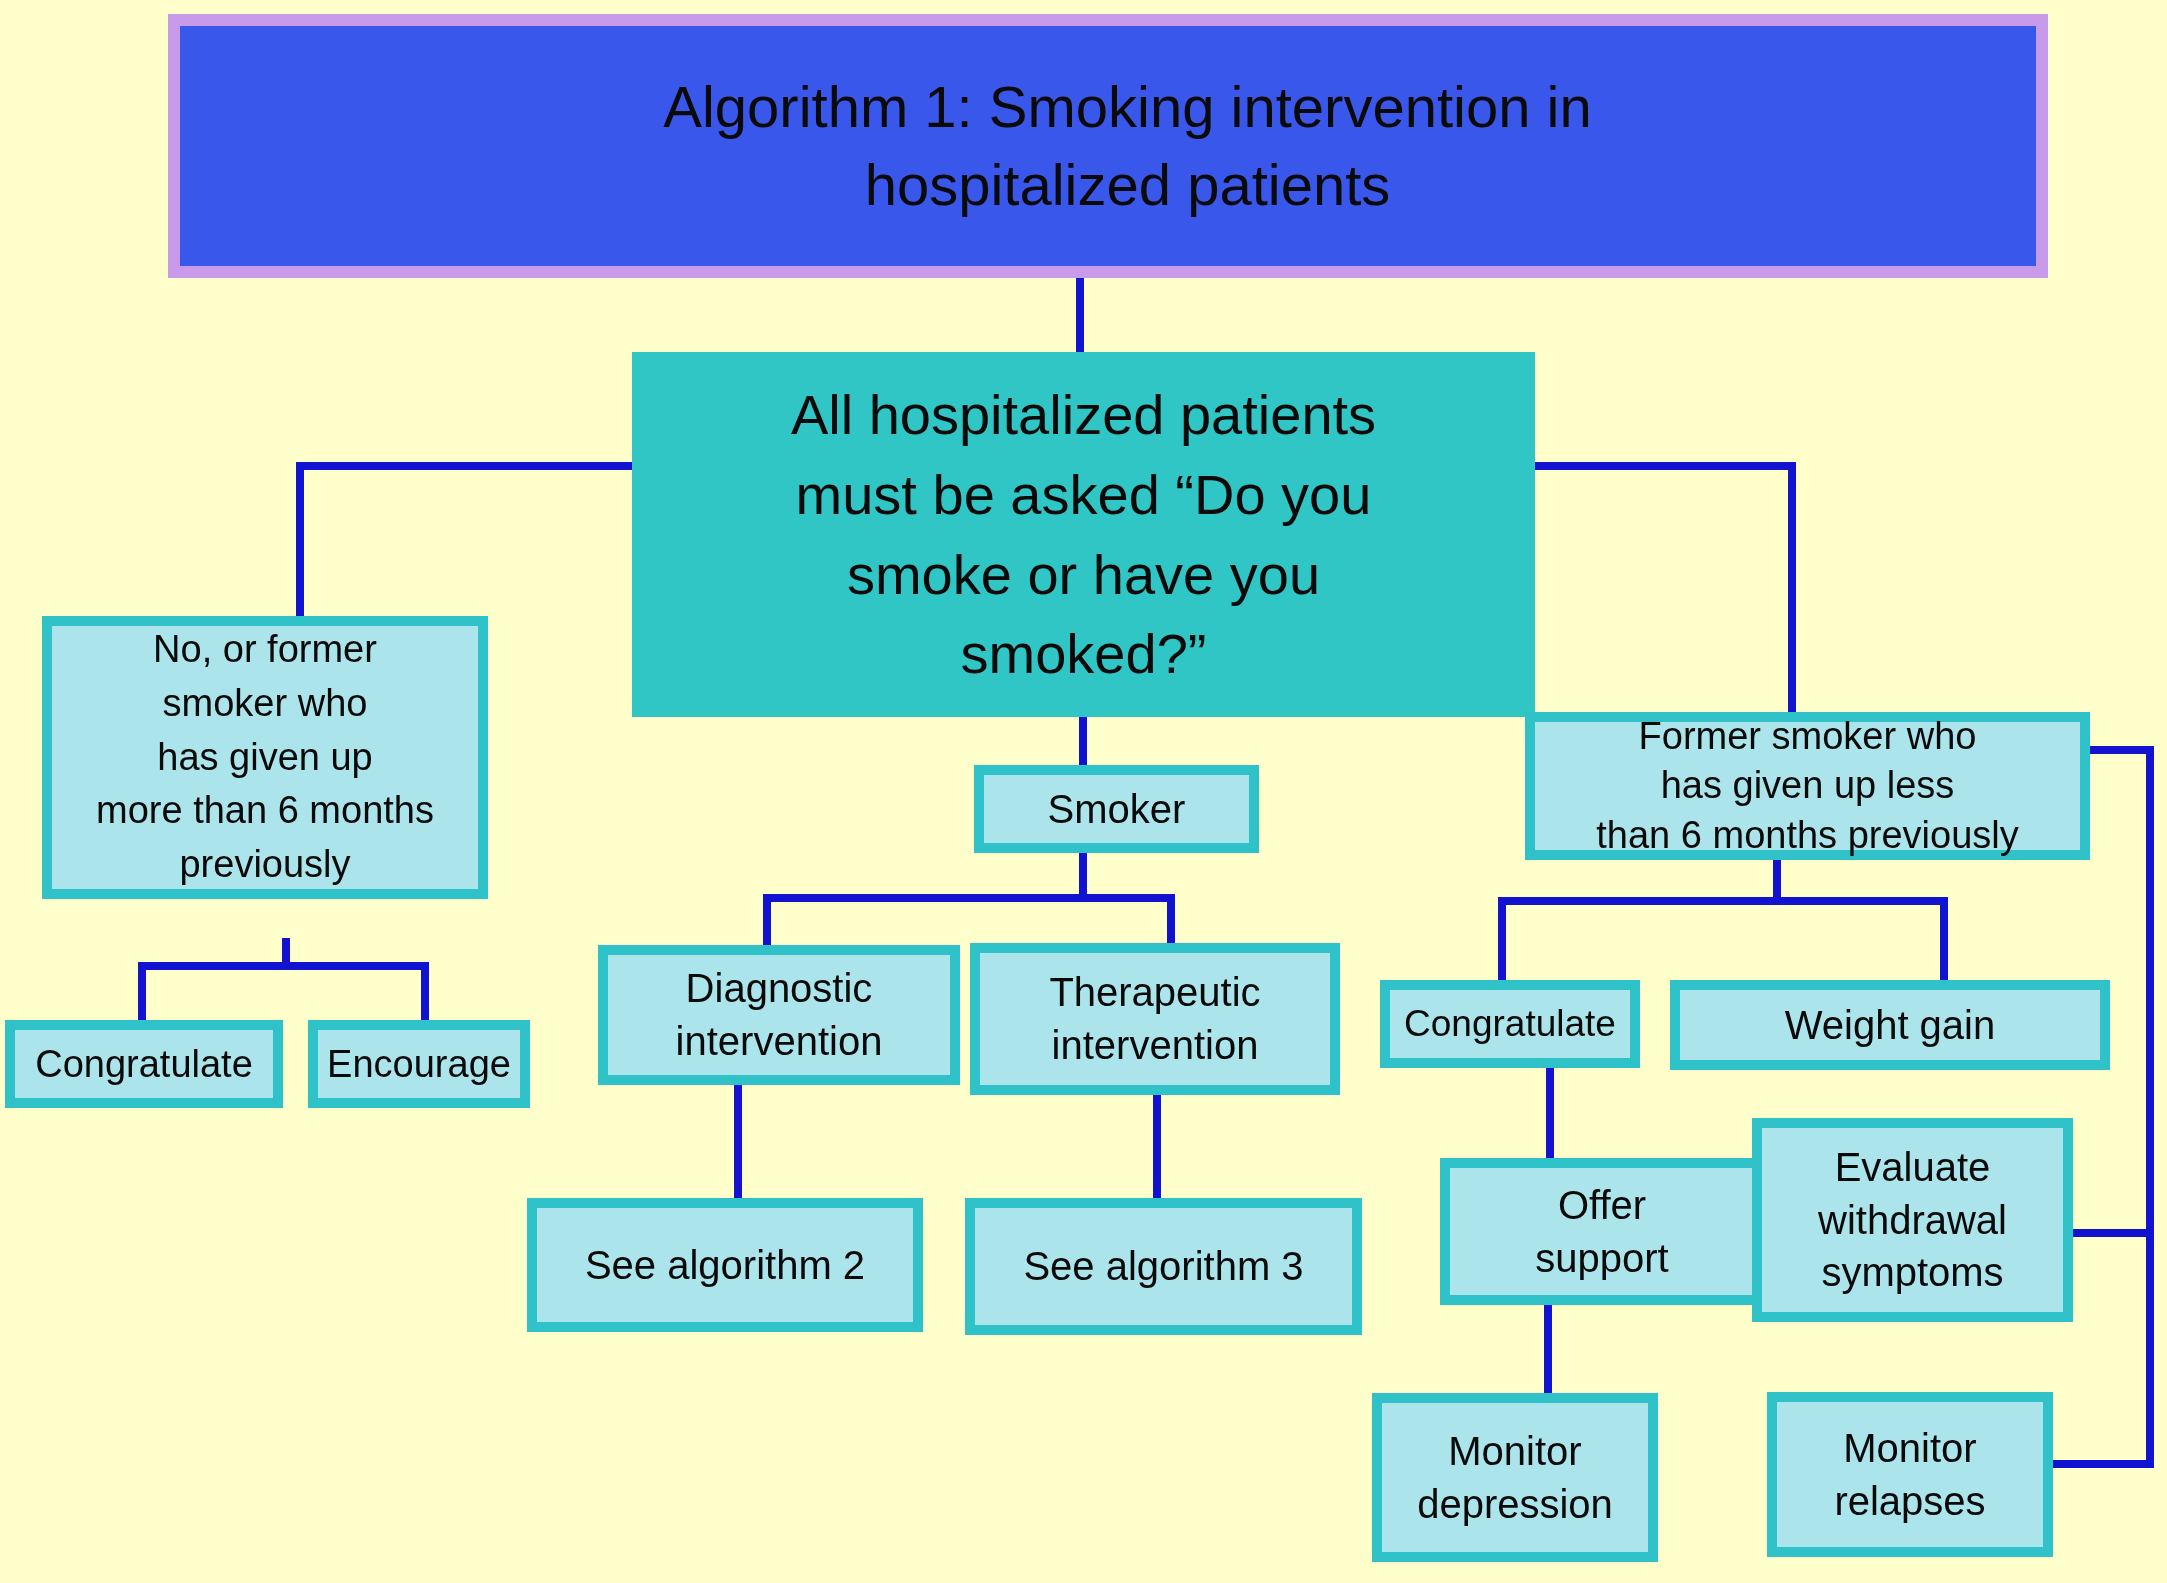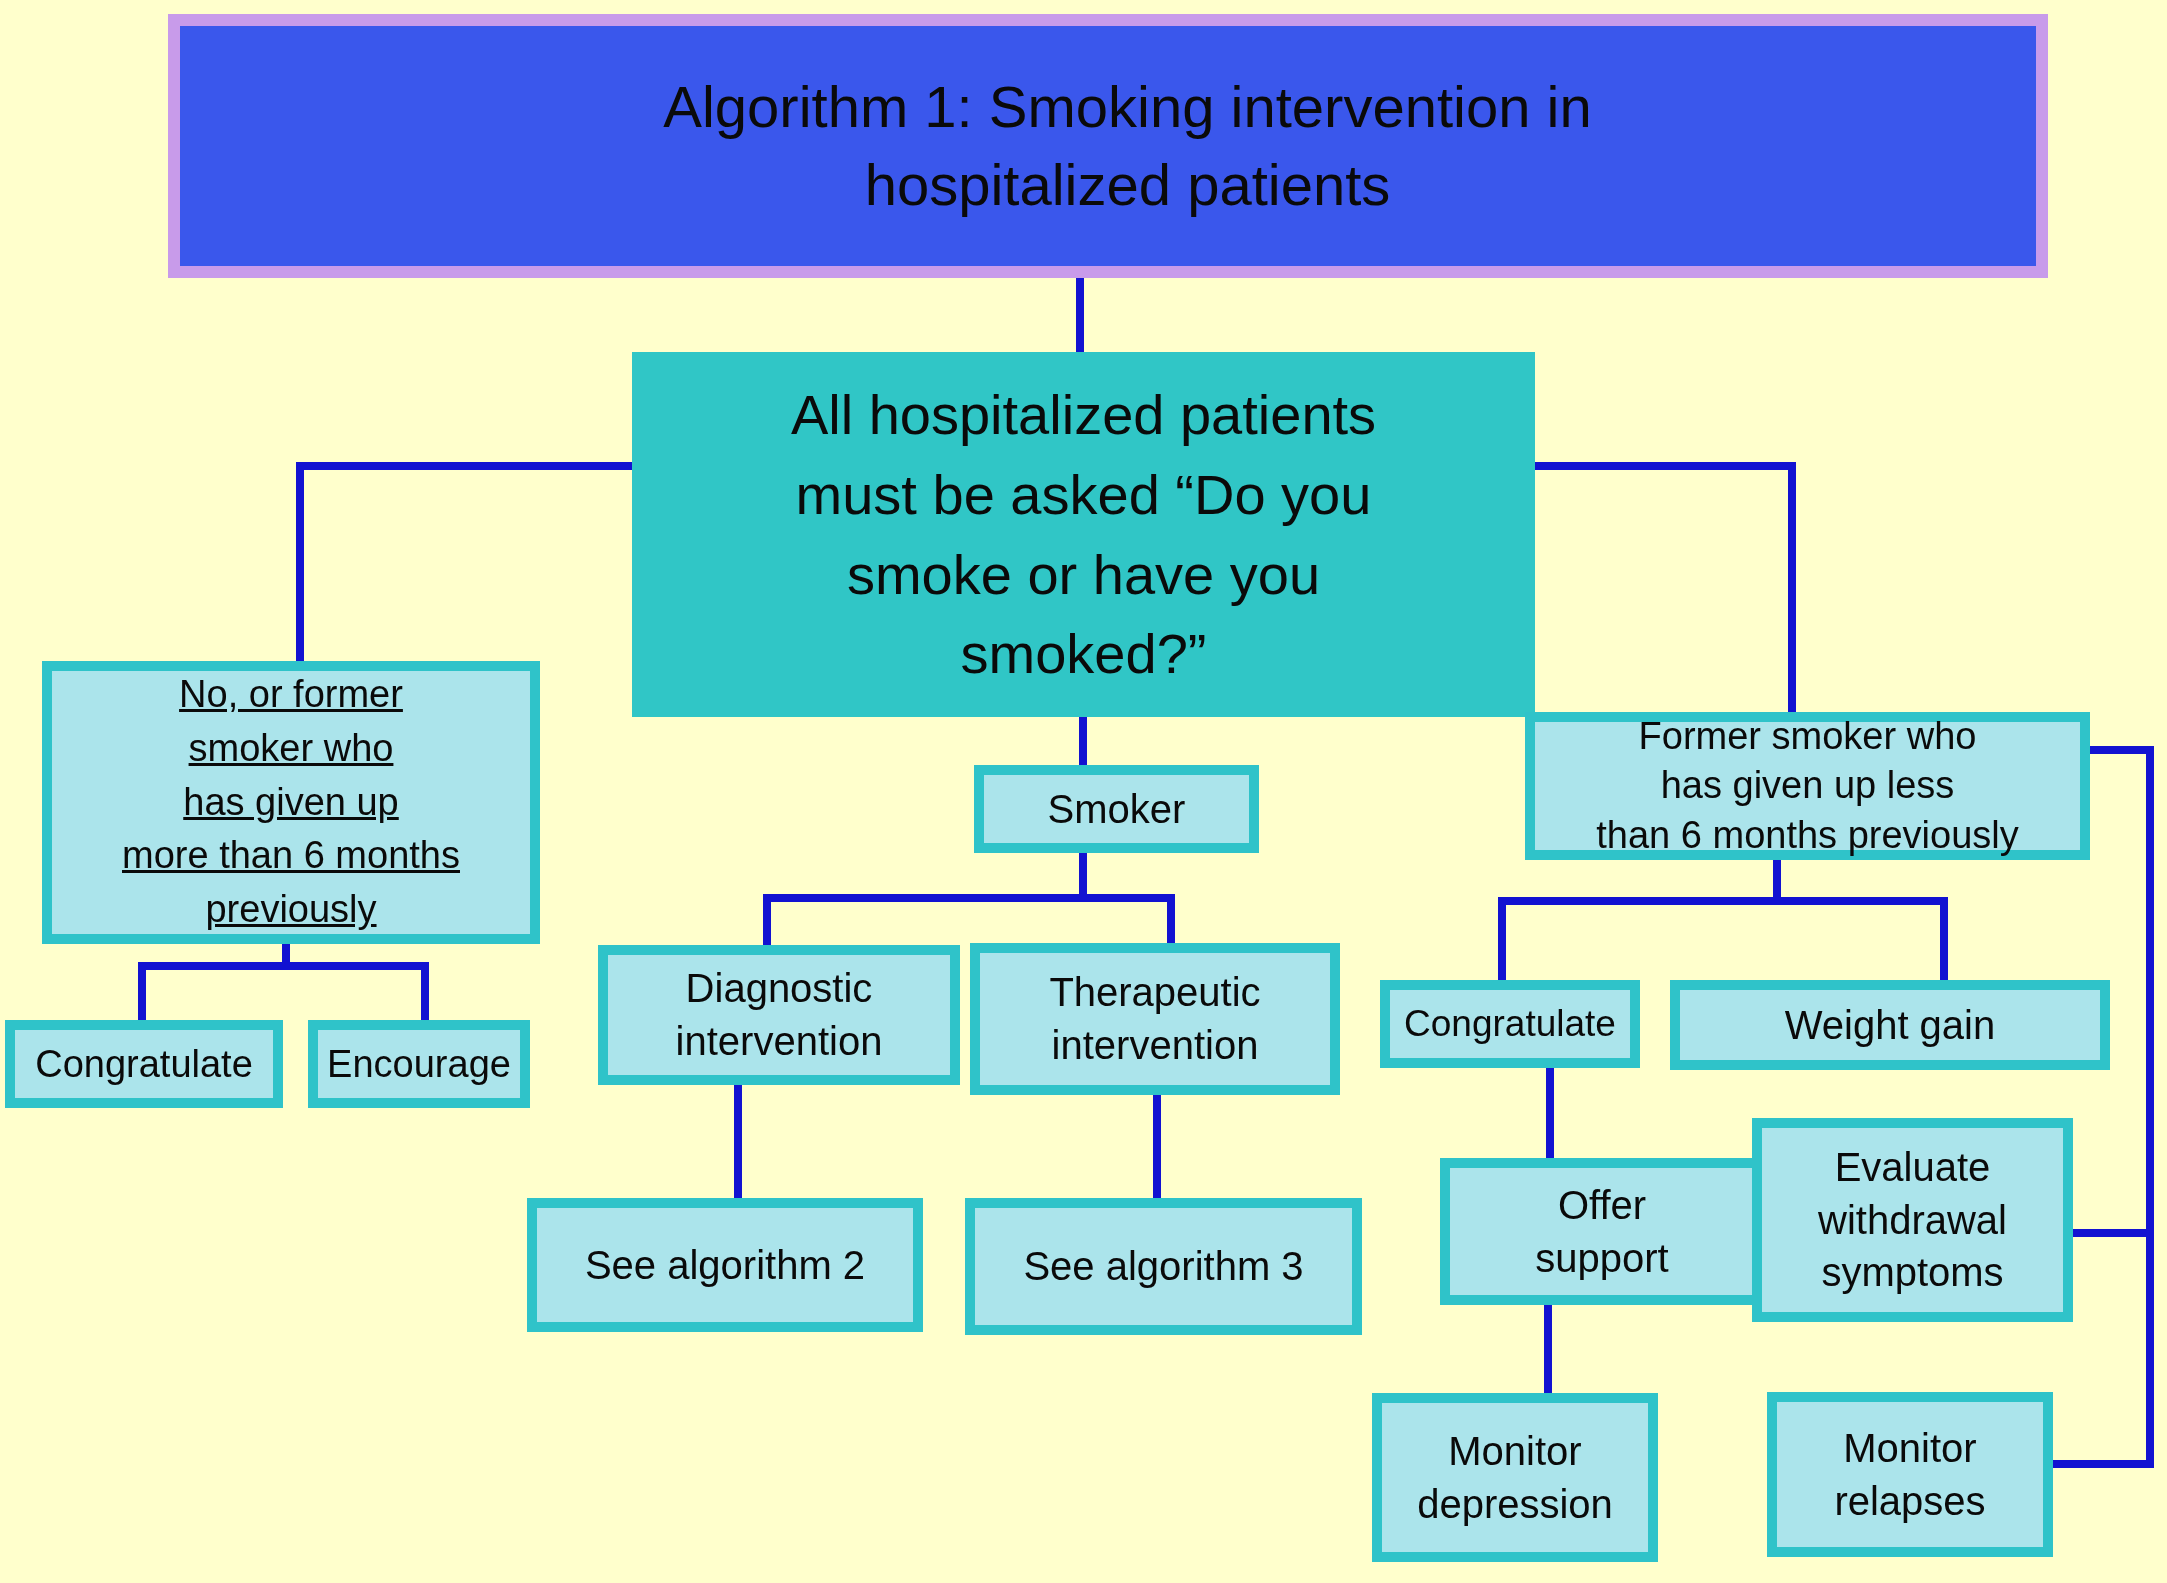--- a/index.html
+++ b/index.html
@@ -92,21 +92,21 @@
   <div class="line" style="left:2051px; top:1460px; width:100px; height:8px;"></div>
 
   <div class="node title" style="left:168px; top:14px; width:1880px; height:264px;">Algorithm 1: Smoking intervention in
 hospitalized patients</div>
 
   <div class="node question" style="left:632px; top:352px; width:903px; height:365px;">All hospitalized patients
 must be asked “Do you
 smoke or have you
 smoked?”</div>
 
-  <div class="node small-multi" style="left:42px; top:661px; width:498px; height:283px;text-decoration:underline;">No, or former
+  <div class="node small-multi" style="left:42px; top:616px; width:446px; height:283px;">No, or former
 smoker who
 has given up
 more than 6 months
 previously</div>
 
   <div class="node" style="left:5px; top:1020px; width:278px; height:88px; font-size:38px;">Congratulate</div>
 
   <div class="node" style="left:308px; top:1020px; width:222px; height:88px; font-size:38px;">Encourage</div>
 
   <div class="node" style="left:942px; top:765px; width:285px; height:88px;margin-left:32px;">Smoker</div>

